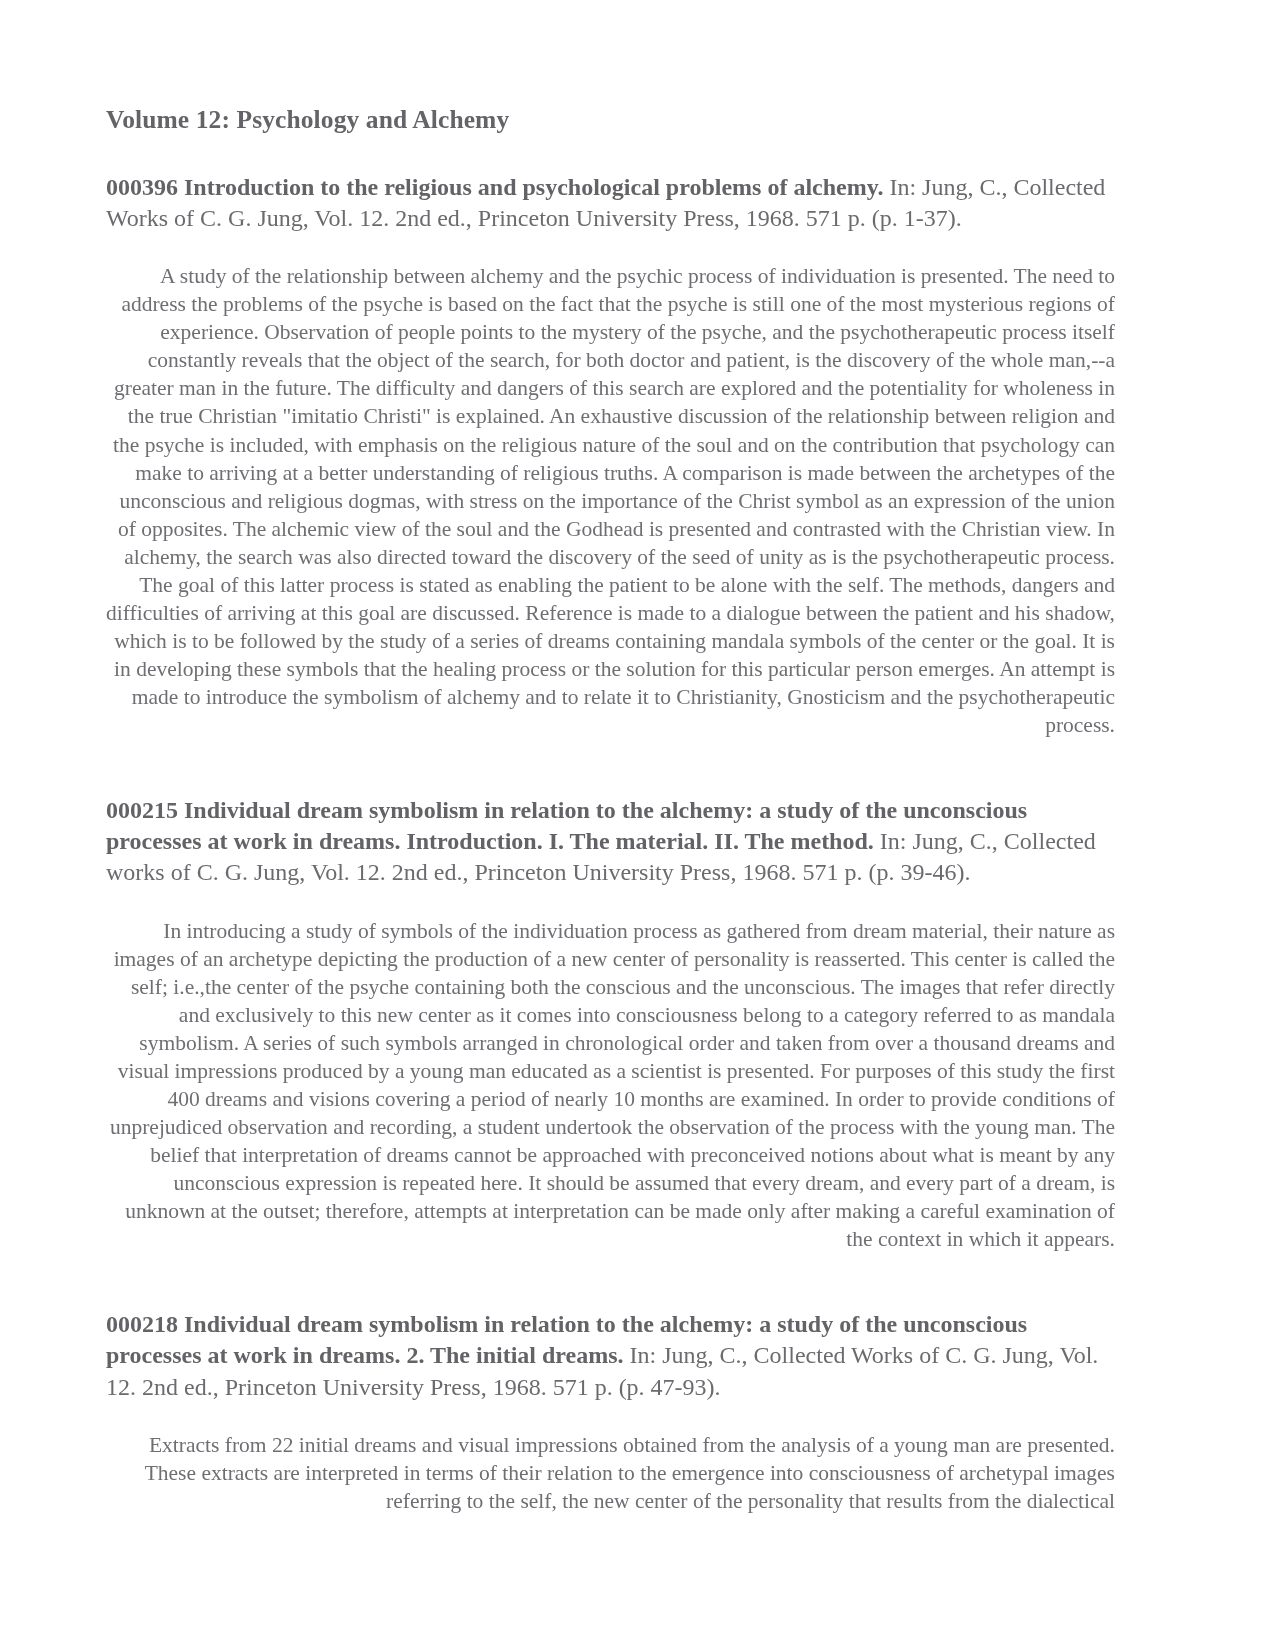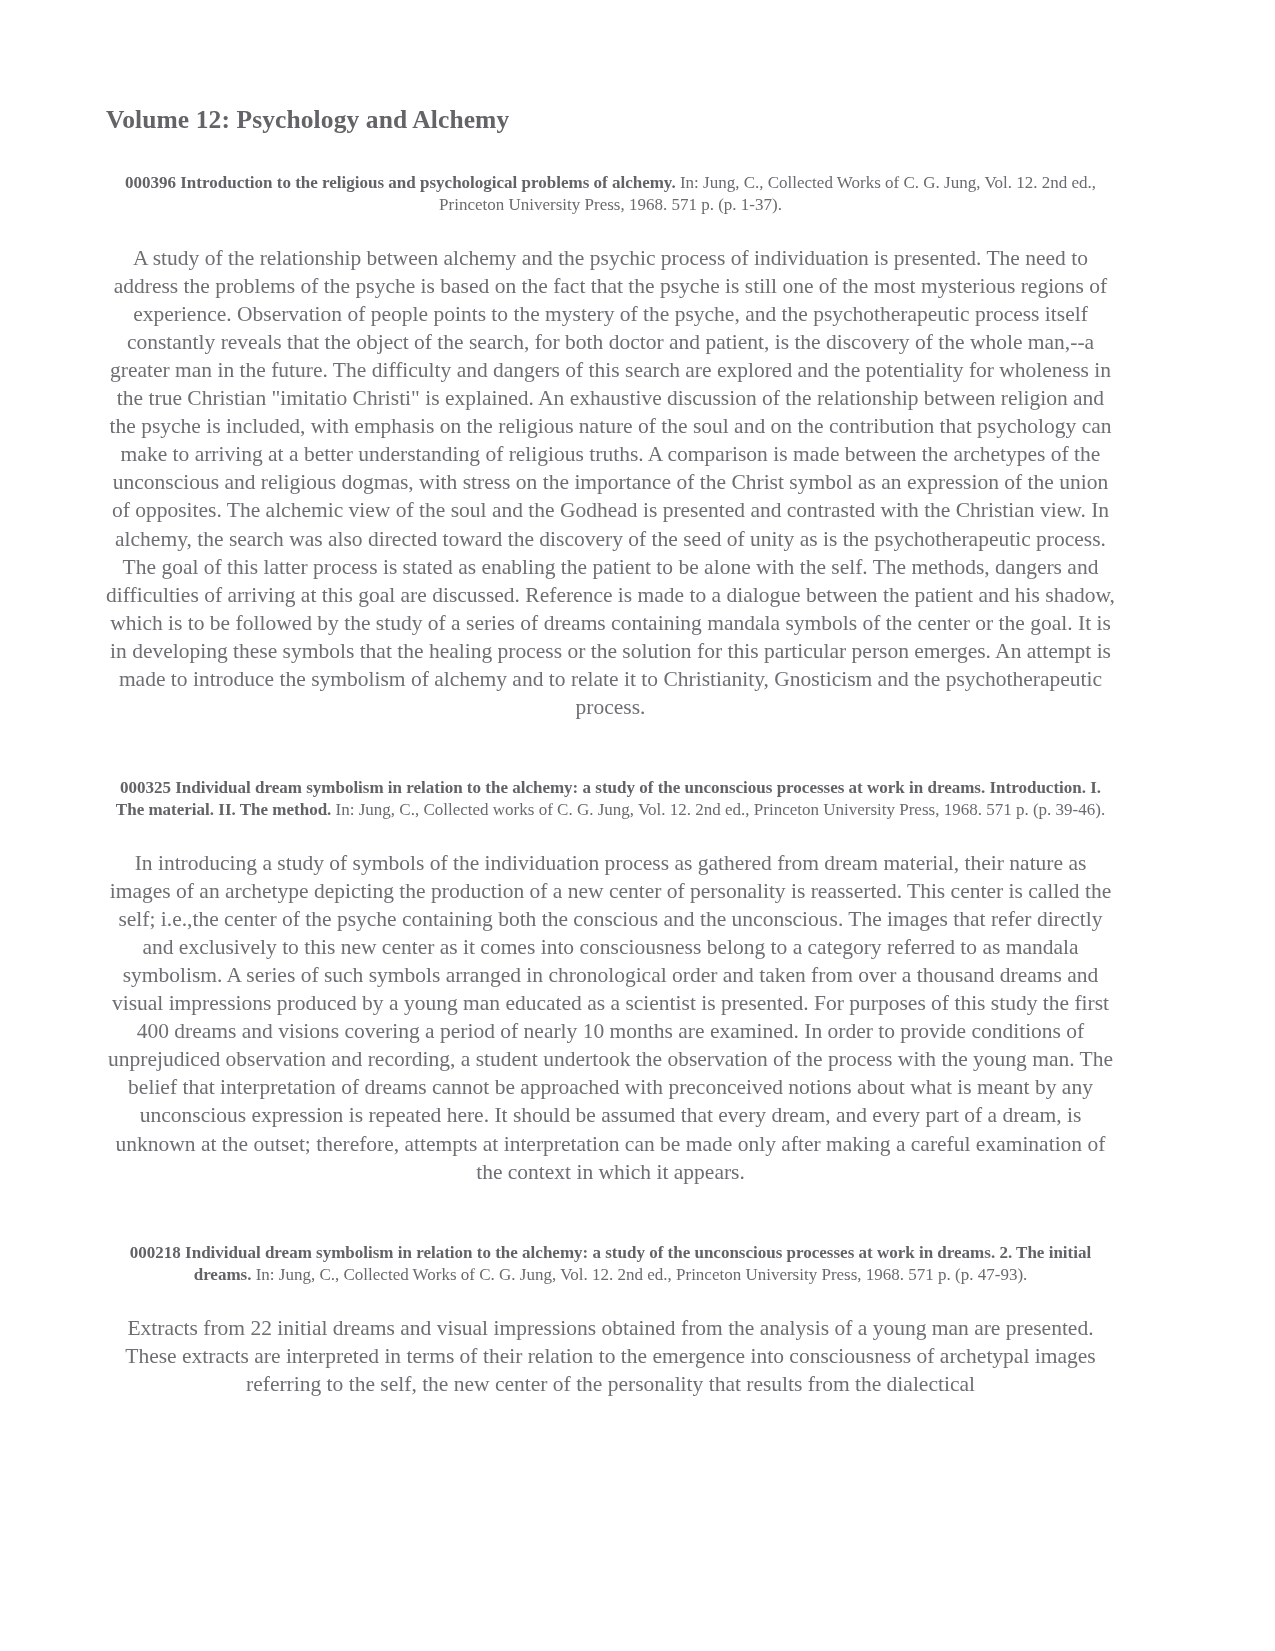--- a/index.html
+++ b/index.html
@@ -27,59 +27,59 @@
     font-weight: bold;
     line-height: 1.25;
     color: #646468;
     margin: 0 0 36px 0;
     letter-spacing: 0.1px;
   }
   .entry {
     margin: 0 0 26px 0;
   }
   .entry-heading {
-    font-size: 17px;
+    font-size: 24px;
     line-height: 1.30;
     margin: 0;
     color: #6b6b6f;
-    text-align: center;
+    text-align: left;
   }
   .entry-heading .bold {
     font-weight: bold;
     color: #636367;
   }
   .entry-heading .cite {
     font-weight: normal;
   }
   .abstract {
     font-size: 21.5px;
     line-height: 1.305;
     margin: 28px 0 0 0;
     color: #6e6e73;
-    text-align: center;
+    text-align: right;
     hyphens: none;
   }
   .block-gap { height: 30px; }
 </style>
 </head>
 <body>
 
 <div class="page">
 
   <h1 class="doc-title">Volume 12: Psychology and Alchemy</h1>
 
   <div class="entry">
     <p class="entry-heading"><span class="bold">000396 Introduction to the religious and psychological problems of alchemy.</span><span class="cite"> In: Jung, C., Collected Works of C. G. Jung, Vol. 12. 2nd ed., Princeton University Press, 1968. 571 p. (p. 1-37).</span></p>
     <p class="abstract">A study of the relationship between alchemy and the psychic process of individuation is presented. The need to address the problems of the psyche is based on the fact that the psyche is still one of the most mysterious regions of experience. Observation of people points to the mystery of the psyche, and the psychotherapeutic process itself constantly reveals that the object of the search, for both doctor and patient, is the discovery of the whole man,--a greater man in the future. The difficulty and dangers of this search are explored and the potentiality for wholeness in the true Christian "imitatio Christi" is explained. An exhaustive discussion of the relationship between religion and the psyche is included, with emphasis on the religious nature of the soul and on the contribution that psychology can make to arriving at a better understanding of religious truths. A comparison is made between the archetypes of the unconscious and religious dogmas, with stress on the importance of the Christ symbol as an expression of the union of opposites. The alchemic view of the soul and the Godhead is presented and contrasted with the Christian view. In alchemy, the search was also directed toward the discovery of the seed of unity as is the psychotherapeutic process. The goal of this latter process is stated as enabling the patient to be alone with the self. The methods, dangers and difficulties of arriving at this goal are discussed. Reference is made to a dialogue between the patient and his shadow, which is to be followed by the study of a series of dreams containing mandala symbols of the center or the goal. It is in developing these symbols that the healing process or the solution for this particular person emerges. An attempt is made to introduce the symbolism of alchemy and to relate it to Christianity, Gnosticism and the psychotherapeutic process.</p>
   </div>
 
   <div class="block-gap"></div>
 
   <div class="entry">
-    <p class="entry-heading"><span class="bold">000325 Individual dream symbolism in relation to the alchemy: a study of the unconscious processes at work in dreams. Introduction. I. The material. II. The method.</span><span class="cite"> In: Jung, C., Collected works of C. G. Jung, Vol. 12. 2nd ed., Princeton University Press, 1968. 571 p. (p. 39-46).</span></p>
+    <p class="entry-heading"><span class="bold">000215 Individual dream symbolism in relation to the alchemy: a study of the unconscious processes at work in dreams. Introduction. I. The material. II. The method.</span><span class="cite"> In: Jung, C., Collected works of C. G. Jung, Vol. 12. 2nd ed., Princeton University Press, 1968. 571 p. (p. 39-46).</span></p>
     <p class="abstract">In introducing a study of symbols of the individuation process as gathered from dream material, their nature as images of an archetype depicting the production of a new center of personality is reasserted. This center is called the self; i.e.,the center of the psyche containing both the conscious and the unconscious. The images that refer directly and exclusively to this new center as it comes into consciousness belong to a category referred to as mandala symbolism. A series of such symbols arranged in chronological order and taken from over a thousand dreams and visual impressions produced by a young man educated as a scientist is presented. For purposes of this study the first 400 dreams and visions covering a period of nearly 10 months are examined. In order to provide conditions of unprejudiced observation and recording, a student undertook the observation of the process with the young man. The belief that interpretation of dreams cannot be approached with preconceived notions about what is meant by any unconscious expression is repeated here. It should be assumed that every dream, and every part of a dream, is unknown at the outset; therefore, attempts at interpretation can be made only after making a careful examination of the context in which it appears.</p>
   </div>
 
   <div class="block-gap"></div>
 
   <div class="entry">
     <p class="entry-heading"><span class="bold">000218 Individual dream symbolism in relation to the alchemy: a study of the unconscious processes at work in dreams. 2. The initial dreams.</span><span class="cite"> In: Jung, C., Collected Works of C. G. Jung, Vol. 12. 2nd ed., Princeton University Press, 1968. 571 p. (p. 47-93).</span></p>
     <p class="abstract">Extracts from 22 initial dreams and visual impressions obtained from the analysis of a young man are presented. These extracts are interpreted in terms of their relation to the emergence into consciousness of archetypal images referring to the self, the new center of the personality that results from the dialectical</p>
   </div>
 

